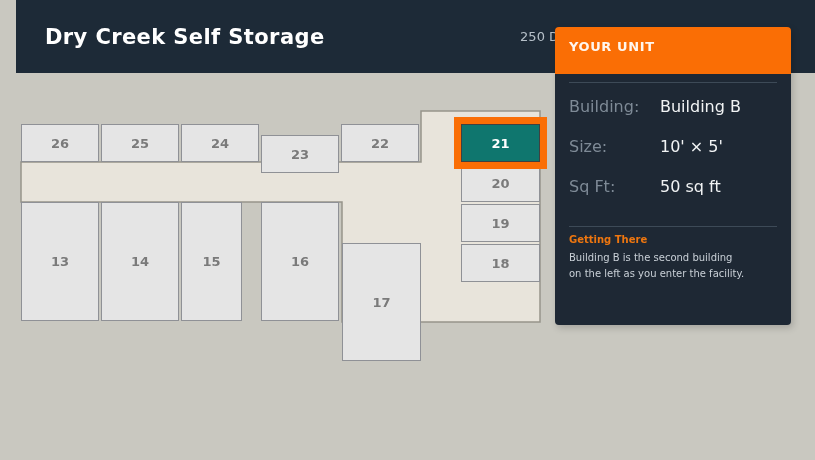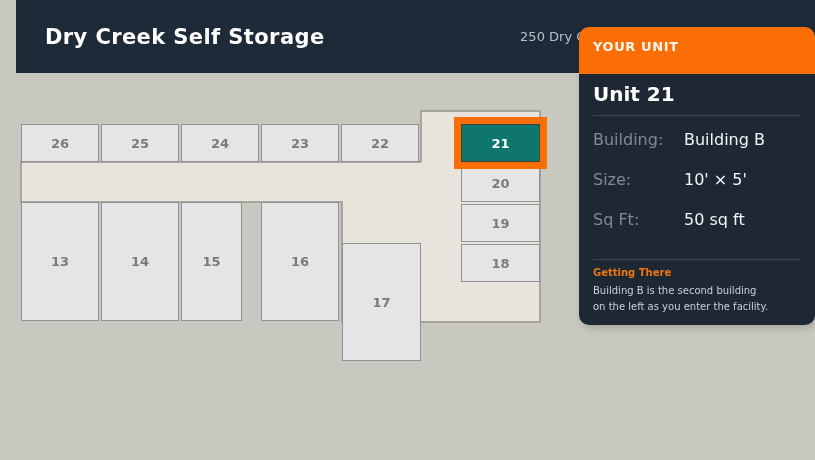--- a/index.html
+++ b/index.html
@@ -34,23 +34,23 @@
     cursor:pointer;
   }
   .unit.selected{
     background:#0f766e;border:1px solid #404040;
     outline:7px solid #fa6e05;
     color:#ffffff;z-index:3;
   }
   
   .unit-panel{
     position:absolute;left:555px;top:27px;width:236px;height:298px;
-    background:#1e2834;border-radius:10px;
+    background:#1e2834;border-radius:4px;
     box-shadow:2px 3px 7px rgba(0,0,0,0.18);
-    overflow:hidden;box-sizing:border-box;margin-left:24px;
+    overflow:hidden;box-sizing:border-box;
   }
   .panel-header{
     height:47px;background:#fa6e05;box-sizing:border-box;
     padding:9px 14px;
   }
   .panel-header-label{
     color:#fff6ee;font-size:13px;font-weight:bold;letter-spacing:.6px;
   }
   .panel-body{padding:8px 14px 12px 14px;}
   .panel-title{
@@ -85,40 +85,39 @@
 </div>
 
 <div class="map-root">
   <svg class="building-svg" width="815" height="387">
     <polygon points="21,89 421,89 421,38 540,38 540,249 342,249 342,129 21,129" fill="#e8e4db" stroke="#96948b" stroke-width="1.5"></polygon>
   </svg>
   <div id="map-units">
       <div class="unit" style="left: 21px; top: 51px; width: 78px; height: 38px;">26</div>
       <div class="unit" style="left: 101px; top: 51px; width: 78px; height: 38px;">25</div>
       <div class="unit" style="left: 181px; top: 51px; width: 78px; height: 38px;">24</div>
-      <div class="unit" style="left: 261px; top: 51px; width: 78px; height: 38px;">23</div>
+      <div class="unit" style="left: 261px; top: 62px; width: 78px; height: 38px;">23</div>
       <div class="unit" style="left: 341px; top: 51px; width: 78px; height: 38px;">22</div>
       <div class="unit selected" style="left: 461px; top: 51px; width: 79px; height: 38px;">21</div>
       <div class="unit" style="left: 461px; top: 91px; width: 79px; height: 38px;">20</div>
       <div class="unit" style="left: 461px; top: 131px; width: 79px; height: 38px;">19</div>
       <div class="unit" style="left: 461px; top: 171px; width: 79px; height: 38px;">18</div>
       <div class="unit" style="left: 21px; top: 129px; width: 78px; height: 119px;">13</div>
       <div class="unit" style="left: 101px; top: 129px; width: 78px; height: 119px;">14</div>
       <div class="unit" style="left: 181px; top: 129px; width: 61px; height: 119px;">15</div>
       <div class="unit" style="left: 261px; top: 129px; width: 78px; height: 119px;">16</div>
       <div class="unit" style="left: 342px; top: 170px; width: 79px; height: 118px;">17</div>
     </div>
 </div>
 
 <div class="unit-panel">
   <div class="panel-header">
     <span class="panel-header-label">YOUR UNIT</span>
   </div>
   <div class="panel-body">
-    <div class="panel-title">Unit 21</div>
     <hr class="panel-divider">
 
     <div class="detail-row">
       <span class="detail-label">Building:</span>
       <span class="detail-value">Building B</span>
     </div>
     <div class="detail-row">
       <span class="detail-label">Size:</span>
       <span class="detail-value">10' × 5'</span>
     </div>

